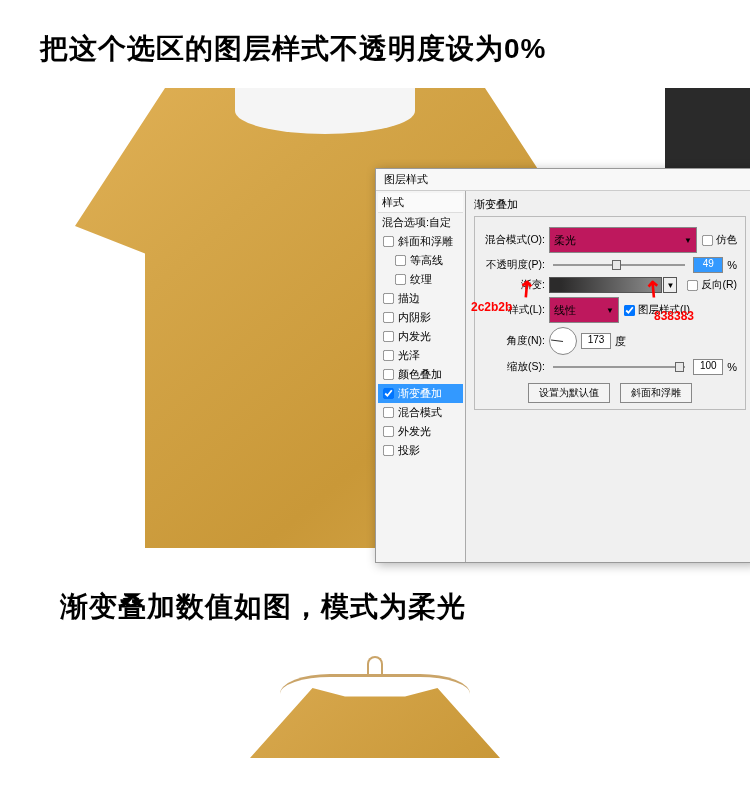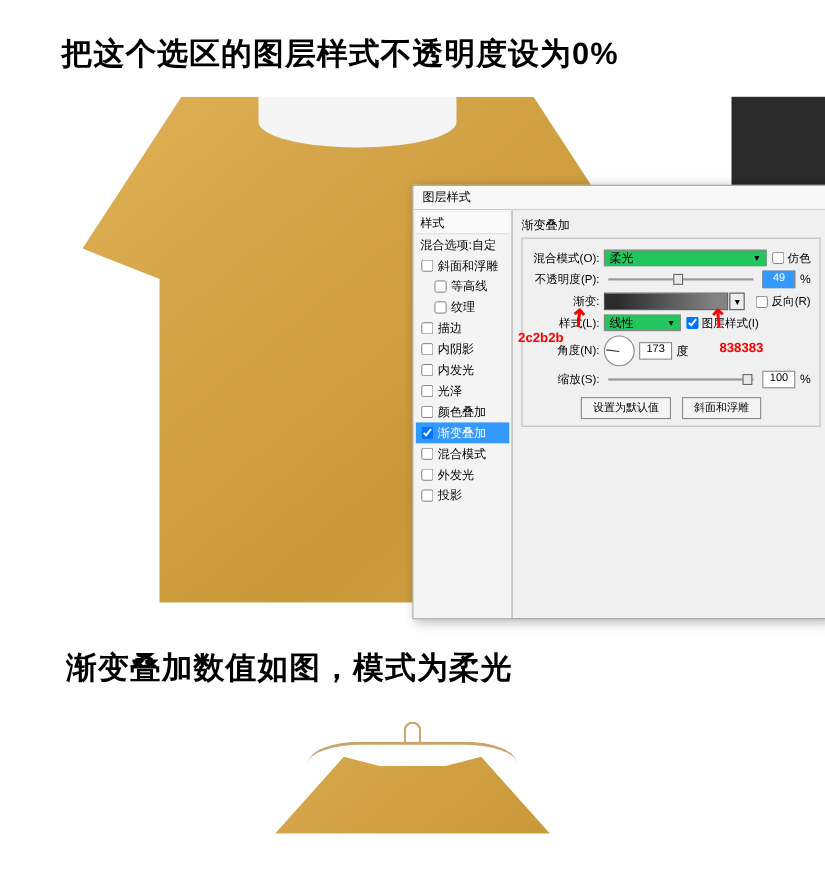--- a/index.html
+++ b/index.html
@@ -1,18 +1,18 @@
 <!DOCTYPE html>
 <html><head>
   <meta charset="utf-8">
   <style>
     * { margin: 0; padding: 0; box-sizing: border-box; }
     body { width: 750px; height: 805px; background: #fff; font-family: "Microsoft YaHei", Arial, sans-serif; overflow: hidden; }
     
-    .caption-top { font-size: 28px; font-weight: bold; padding: 30px 56px 20px; letter-spacing: 1px; }
+    .caption-top { font-size: 28px; font-weight: bold; padding: 30px 40px 20px; letter-spacing: 1px; }
     .caption-bottom { font-size: 28px; font-weight: bold; padding: 20px 60px; letter-spacing: 1px; }
     
     .tutorial-area { position: relative; width: 600px; height: 480px; margin-left: 75px; }
     
     .tshirt-bg { position: absolute; top: 0; left: 0; width: 500px; height: 460px; background: linear-gradient(140deg, #e0b055 0%, #d4a548 30%, #c99838 70%, #d4a548 100%); clip-path: polygon(18% 0%, 82% 0%, 100% 30%, 86% 36%, 86% 100%, 14% 100%, 14% 36%, 0% 30%); }
     .tshirt-bg::before { content: ''; position: absolute; top: 0; left: 32%; width: 36%; height: 10%; background: #f5f5f5; border-radius: 0 0 60% 60%; }
 
     .dark-block { position: absolute; right: -90px; top: 0; width: 100px; height: 95px; background: #2a2a2a; }
     
     .dialog { position: absolute; right: -80px; top: 80px; width: 380px; height: 395px; background: #f0f0f0; border: 1px solid #999; box-shadow: 2px 2px 10px rgba(0,0,0,0.3); font-size: 11px; }
@@ -23,21 +23,21 @@
     .left-panel-header { font-size: 11px; padding: 2px 4px; background: #fafafa; border-bottom: 1px solid #ddd; }
     .left-item { padding: 2px 4px; font-size: 11px; display: flex; align-items: center; cursor: pointer; }
     .left-item input { margin-right: 3px; transform: scale(0.85); }
     .left-item.selected { background: #3399ff; color: #fff; }
     
     .right-panel { flex: 1; padding: 6px 8px; font-size: 11px; }
     .fieldset { border: 1px solid #bbb; padding: 6px 8px; margin-top: 4px; }
     .section-label { font-size: 11px; margin-bottom: 3px; }
     .row { display: flex; align-items: center; margin: 4px 0; gap: 4px; }
     .row-label { width: 62px; text-align: right; font-size: 10.5px; }
-    .select { flex: 1; height: 15px; border: 1px solid #888; background: #22c55e; display: flex; align-items: center; justify-content: space-between; padding: 0 4px; font-size: 11px; }
+    .select { flex: 1; height: 26px; border: 1px solid #888; background: #be185d; display: flex; align-items: center; justify-content: space-between; padding: 0 4px; font-size: 11px; }
     .select .arrow { font-size: 8px; }
     .checkbox-inline { display: flex; align-items: center; font-size: 10.5px; }
     .checkbox-inline input { margin-right: 2px; transform: scale(0.85); }
     
     .slider-track { flex: 1; height: 2px; background: #999; position: relative; margin: 0 4px; }
     .slider-thumb { position: absolute; top: -4px; width: 9px; height: 10px; background: #e8e8e8; border: 1px solid #666; }
     .num-input { width: 30px; height: 16px; border: 1px solid #888; background: #fff; font-size: 10px; text-align: center; }
     .num-input.selected { background: #3399ff; color: #fff; }
     
     .gradient-swatch { flex: 1; height: 16px; border: 1px solid #555; background: linear-gradient(90deg, #2c2b2b 0%, #2c2b2b 10%, #838383 90%, #838383 100%); position: relative; }

